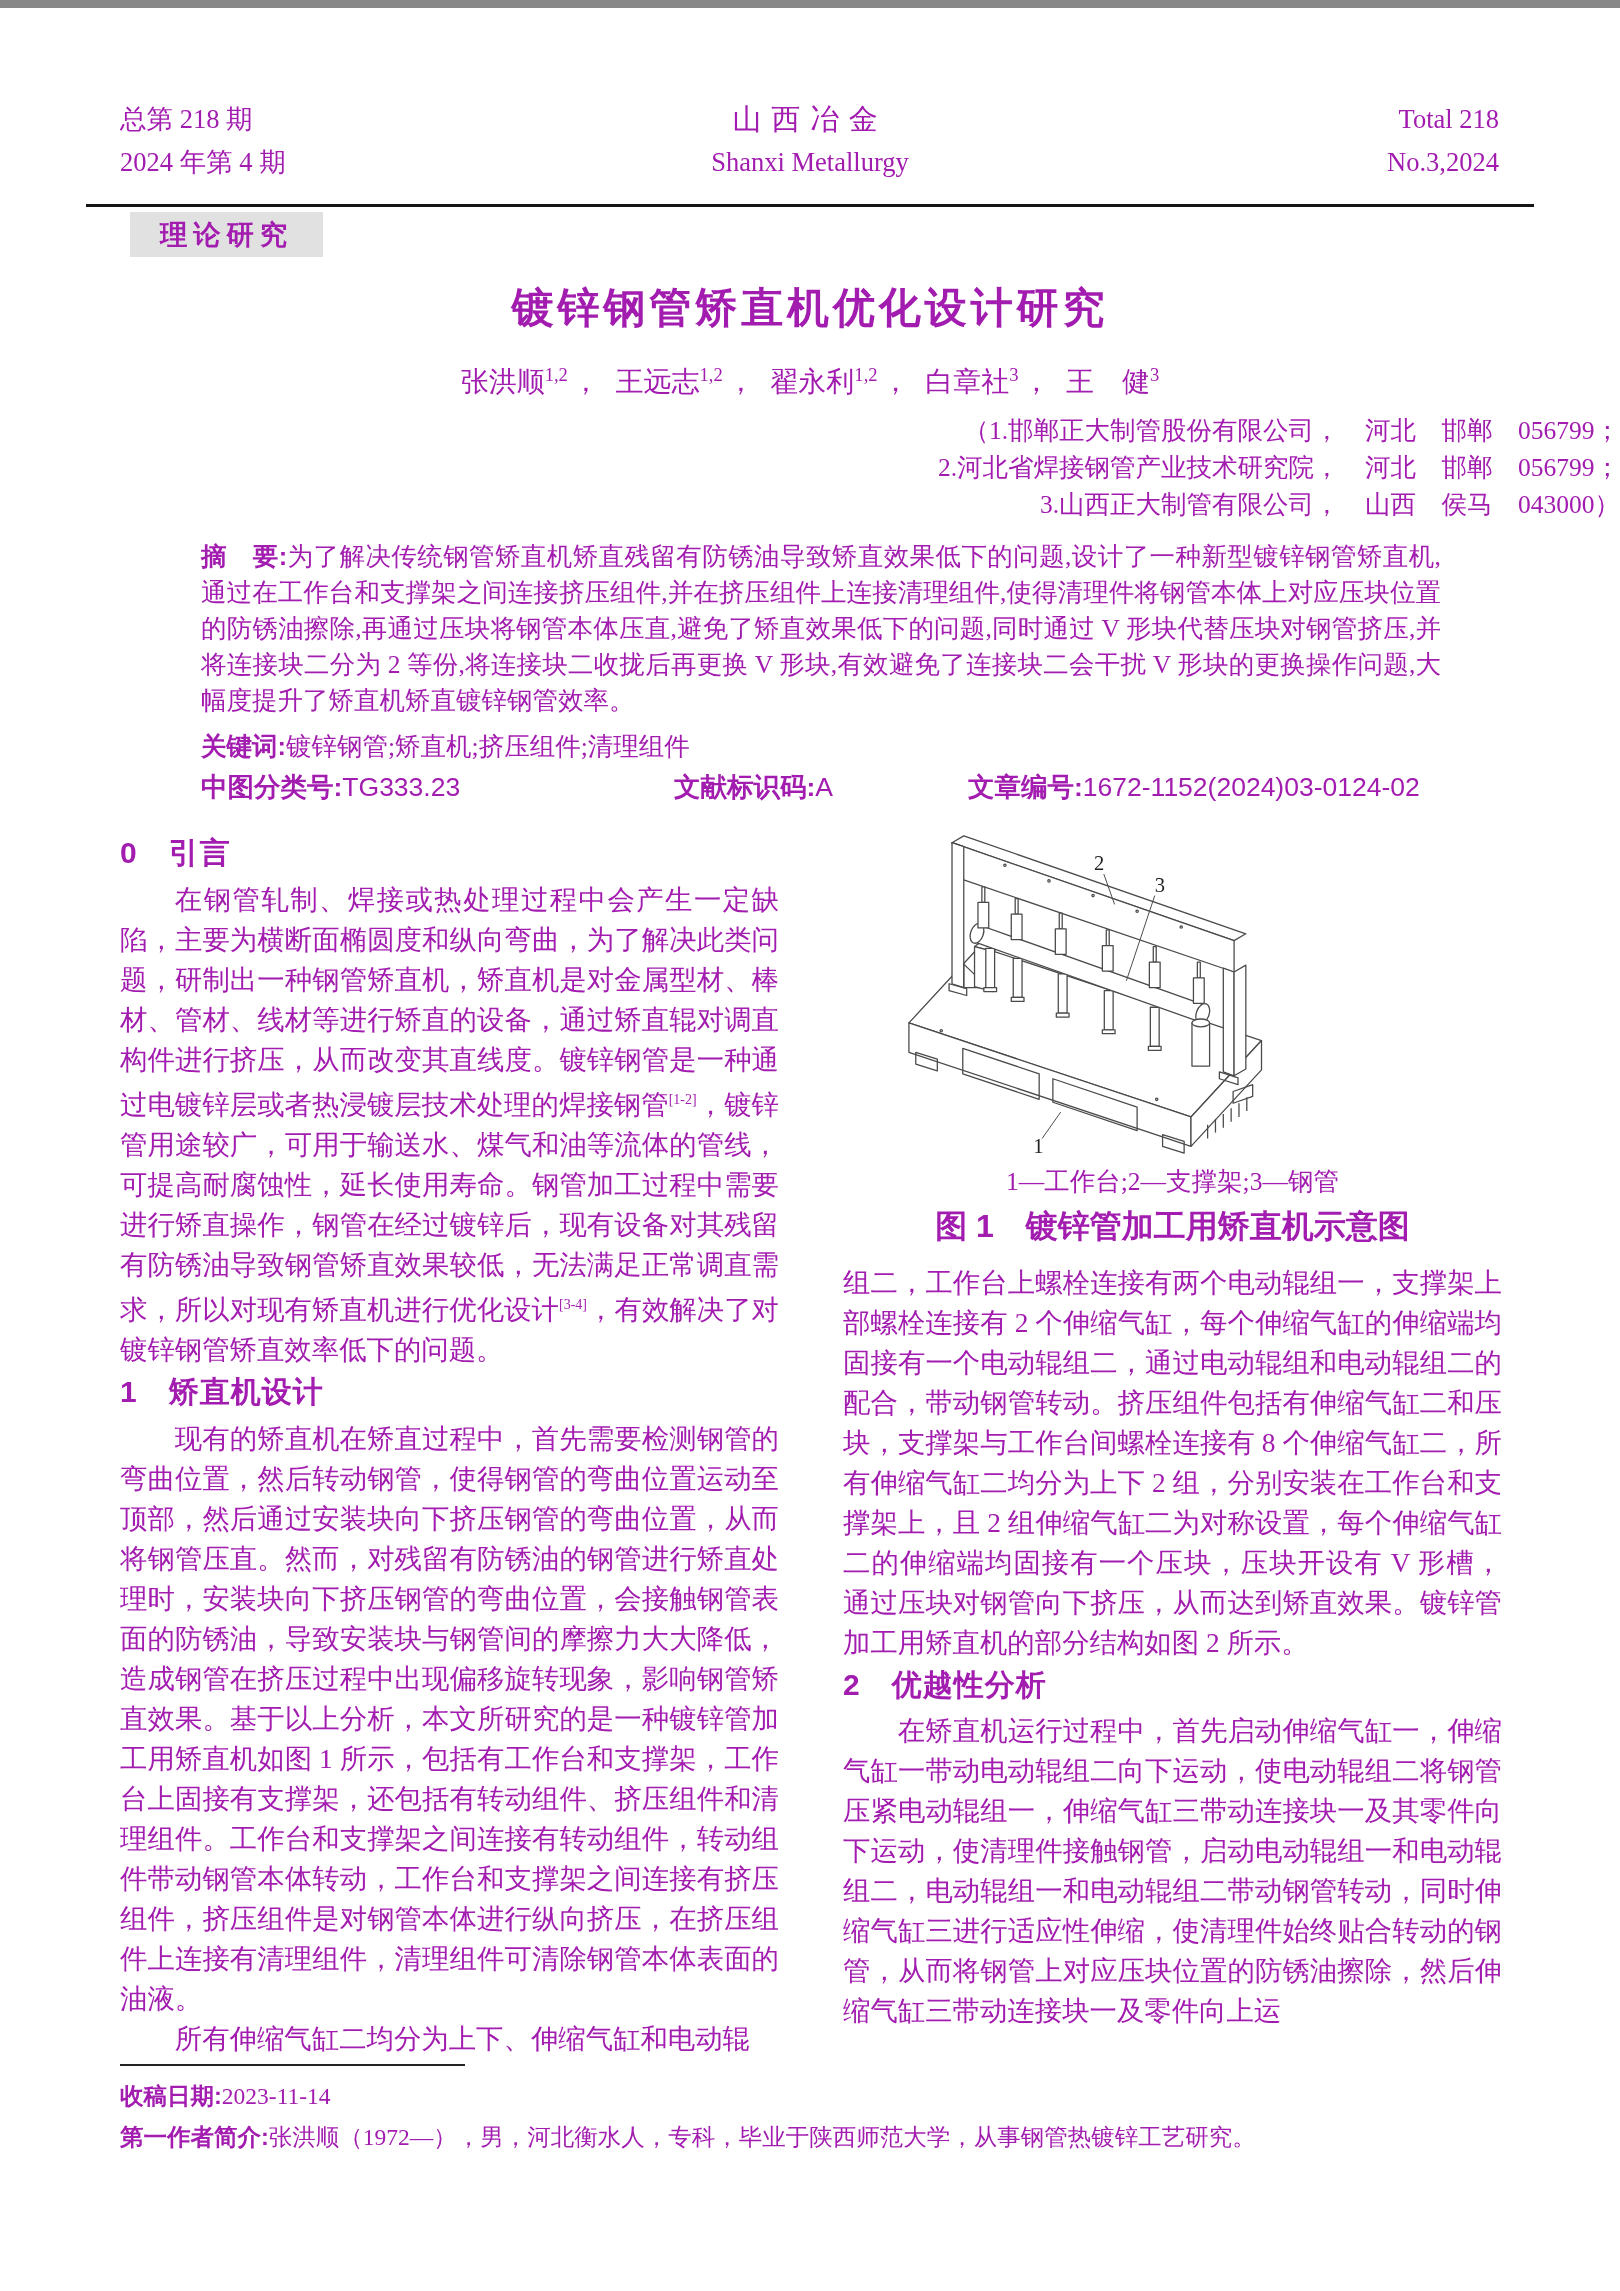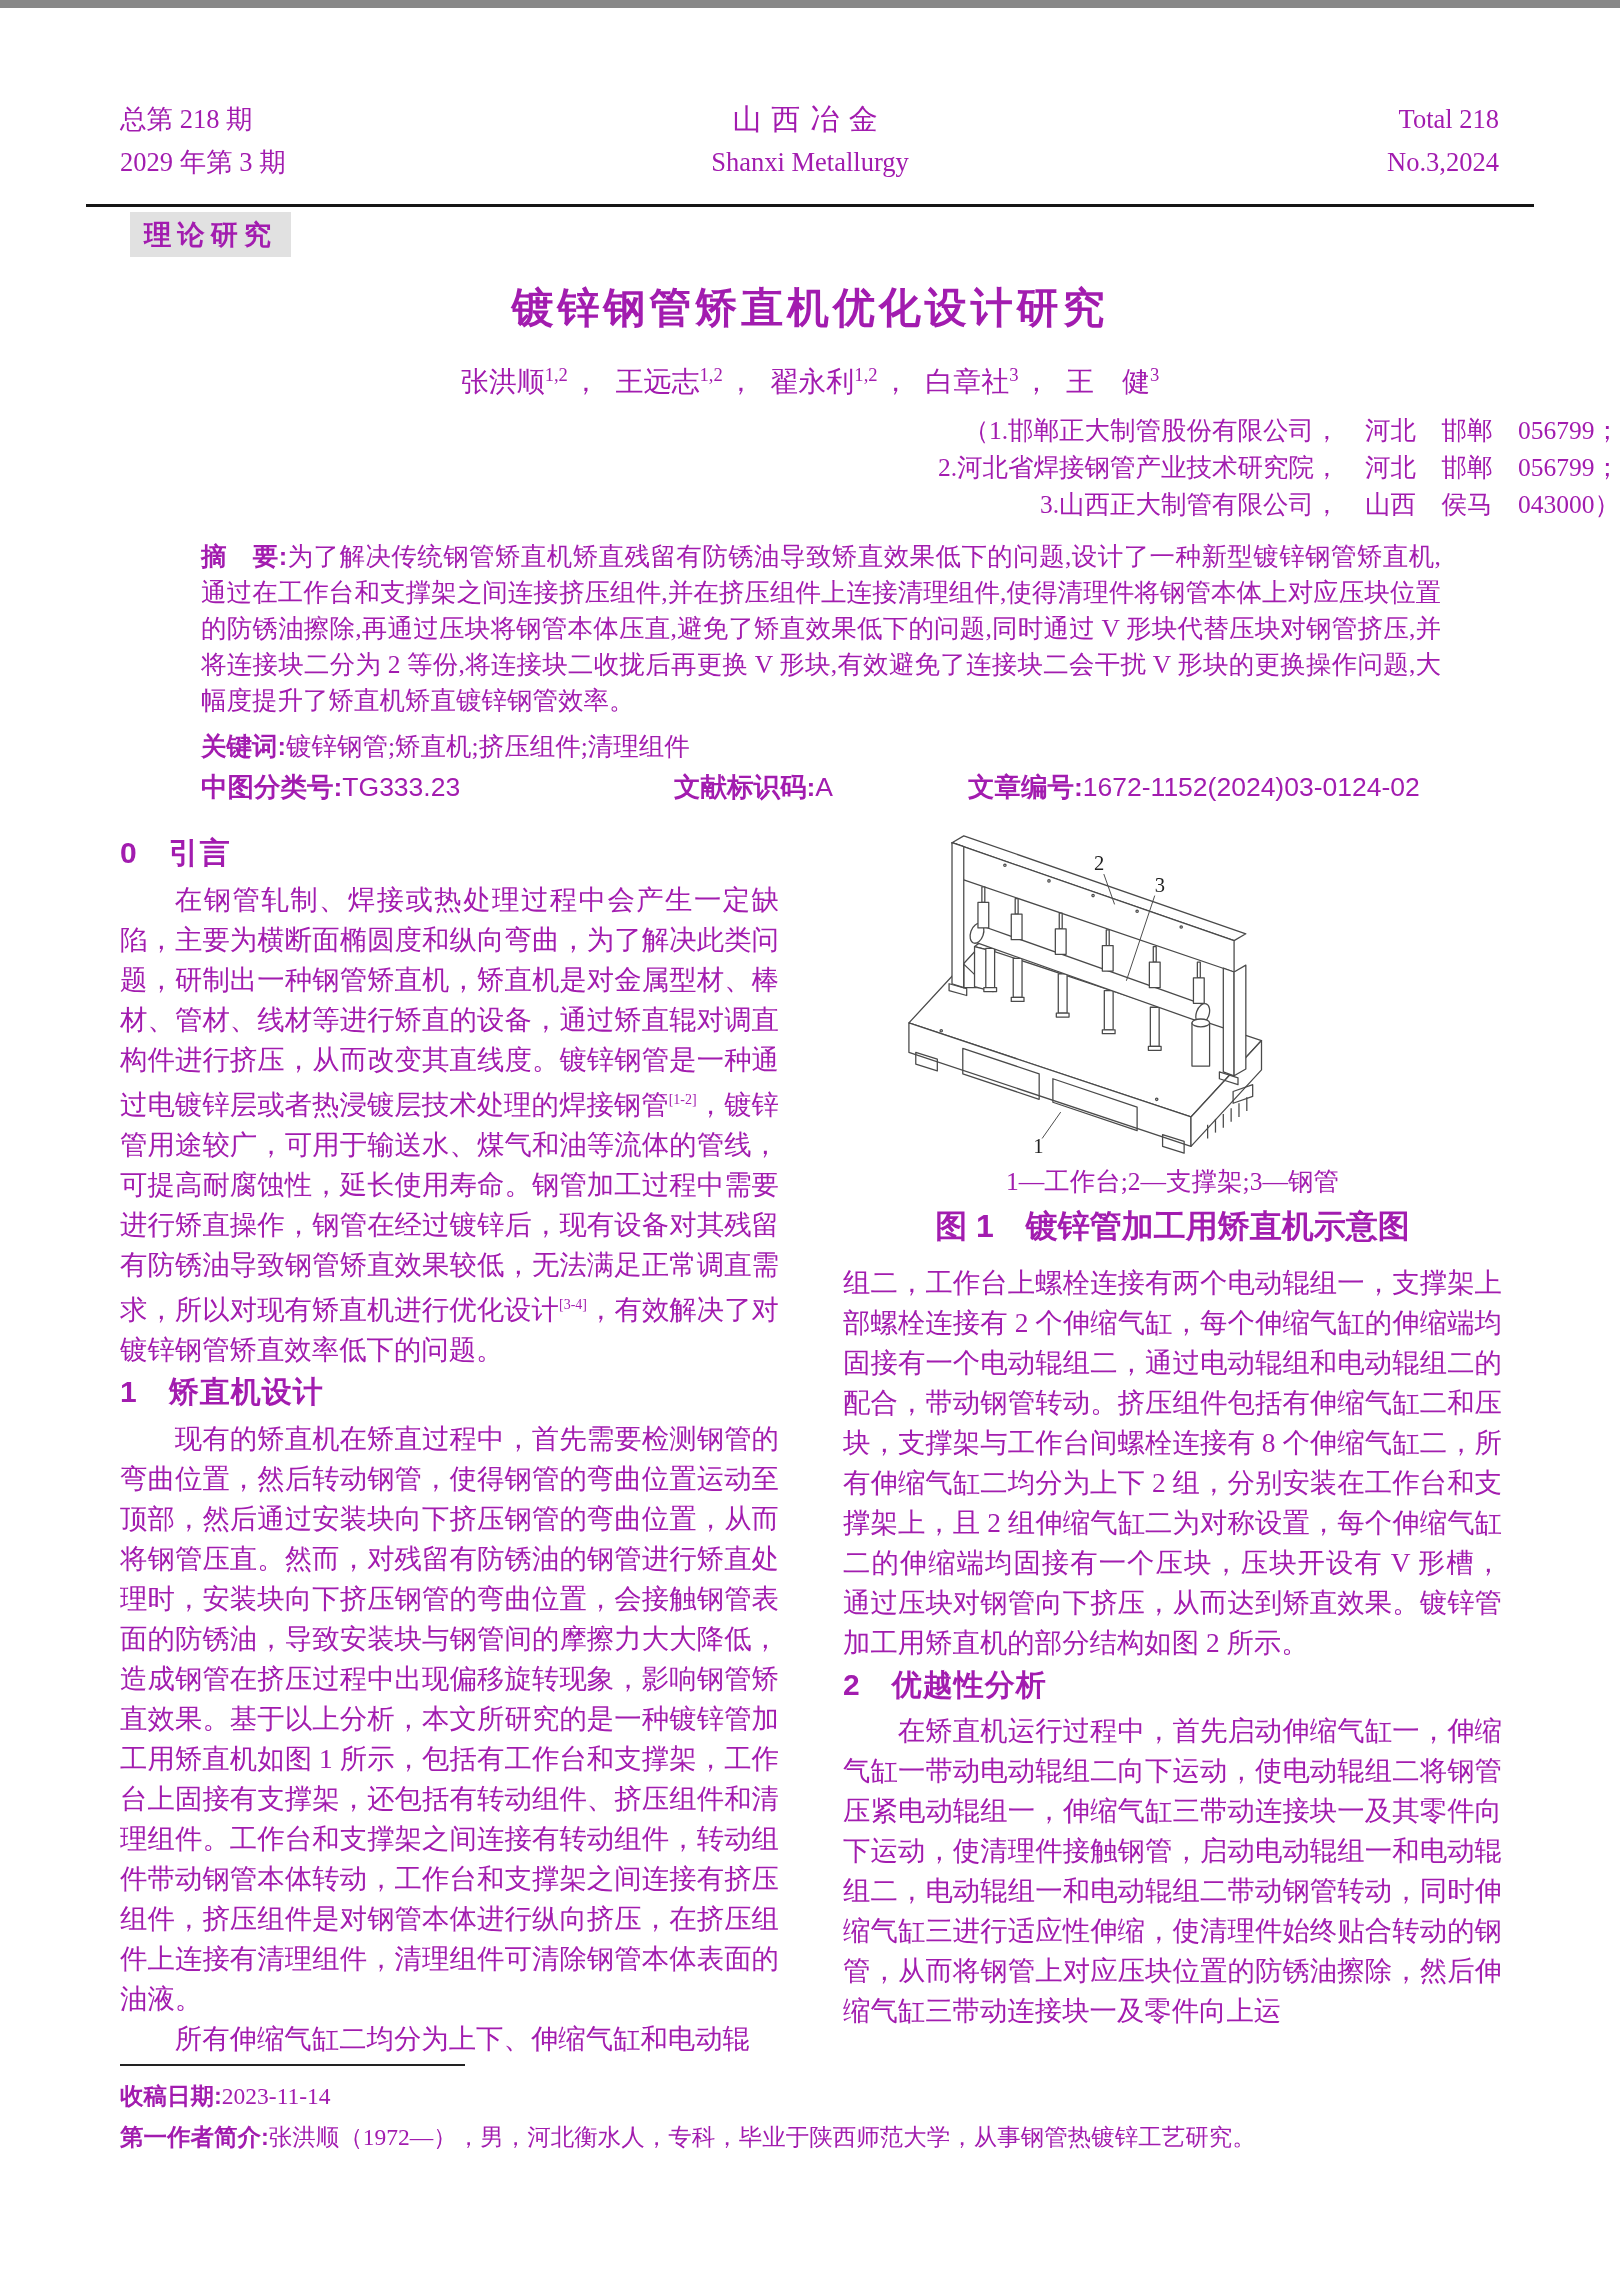--- a/index.html
+++ b/index.html
@@ -8,21 +8,21 @@
   .sans{font-family:"Liberation Sans",sans-serif;}
 
   
   .hdr-left{position:absolute;left:120px;top:90px;font-size:26.5px;line-height:43px;}
   .hdr-center{position:absolute;left:0;top:90px;width:100%;text-align:center;}
   .hdr-center .cn{font-size:29px;letter-spacing:9.8px;line-height:43px;}
   .hdr-center .en{font-size:26.5px;line-height:43px;}
   .hdr-right{position:absolute;right:121px;top:90px;font-size:26.5px;line-height:43px;text-align:right;}
   .rule1{position:absolute;left:86px;top:196px;width:1448px;height:2.9px;background:#151515;}
 
-  .badge{position:absolute;left:130px;top:204px;width:161px;height:45px;background:#e1e1e1;
+  .badge{position:absolute;left:130px;top:204px;width:193px;height:45px;background:#e1e1e1;
          display:flex;align-items:center;justify-content:center;font-size:27.4px;font-weight:bold;
          letter-spacing:5.9px;}
   .doi{position:absolute;right:121px;top:218px;font-size:27.4px;font-weight:bold;}
 
   .title{position:absolute;left:0;top:272px;width:100%;text-align:center;font-size:42px;
          font-weight:bold;letter-spacing:3.9px;}
   .authors{position:absolute;left:0;top:355px;width:100%;text-align:center;font-size:28px;}
   .authors sup{font-size:18.6px;}
   .authors .sep{margin:0 15.7px 0 3.9px;}
   .affils{position:absolute;left:0;top:404px;width:100%;text-align:right;font-size:25.5px;line-height:37px;}
@@ -57,21 +57,21 @@
   .fn1{top:2072px;}
   .fn2{top:2113px;}
 </style>
 </head>
 <body>
 
 <div class="page">
 
   <div class="hdr-left">
     <div>总第 218 期</div>
-    <div>2029 年第 3 期</div>
+    <div>2024 年第 4 期</div>
   </div>
   <div class="hdr-center">
     <div class="cn">山西冶金</div>
     <div class="en">Shanxi Metallurgy</div>
   </div>
   <div class="hdr-right">
     <div>Total 218</div>
     <div>No.3,2024</div>
   </div>
   <div class="rule1"></div>

